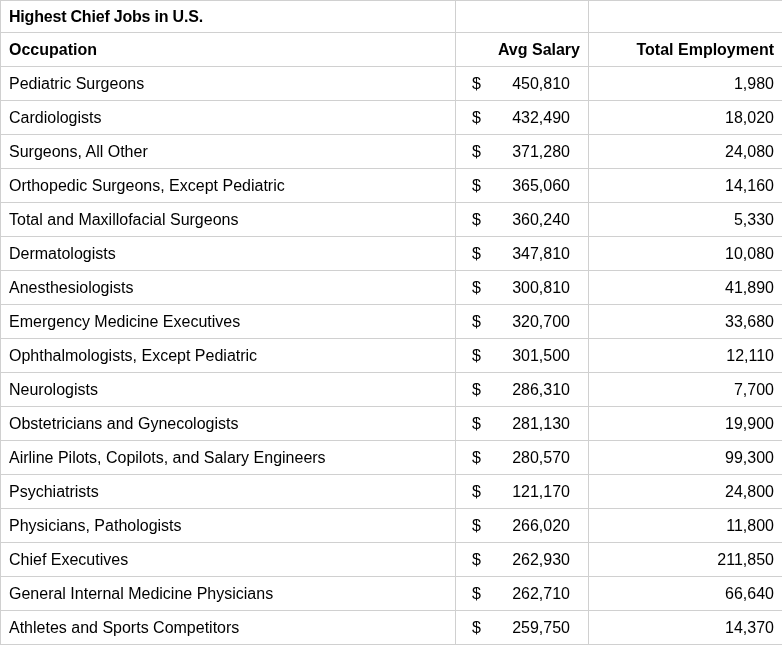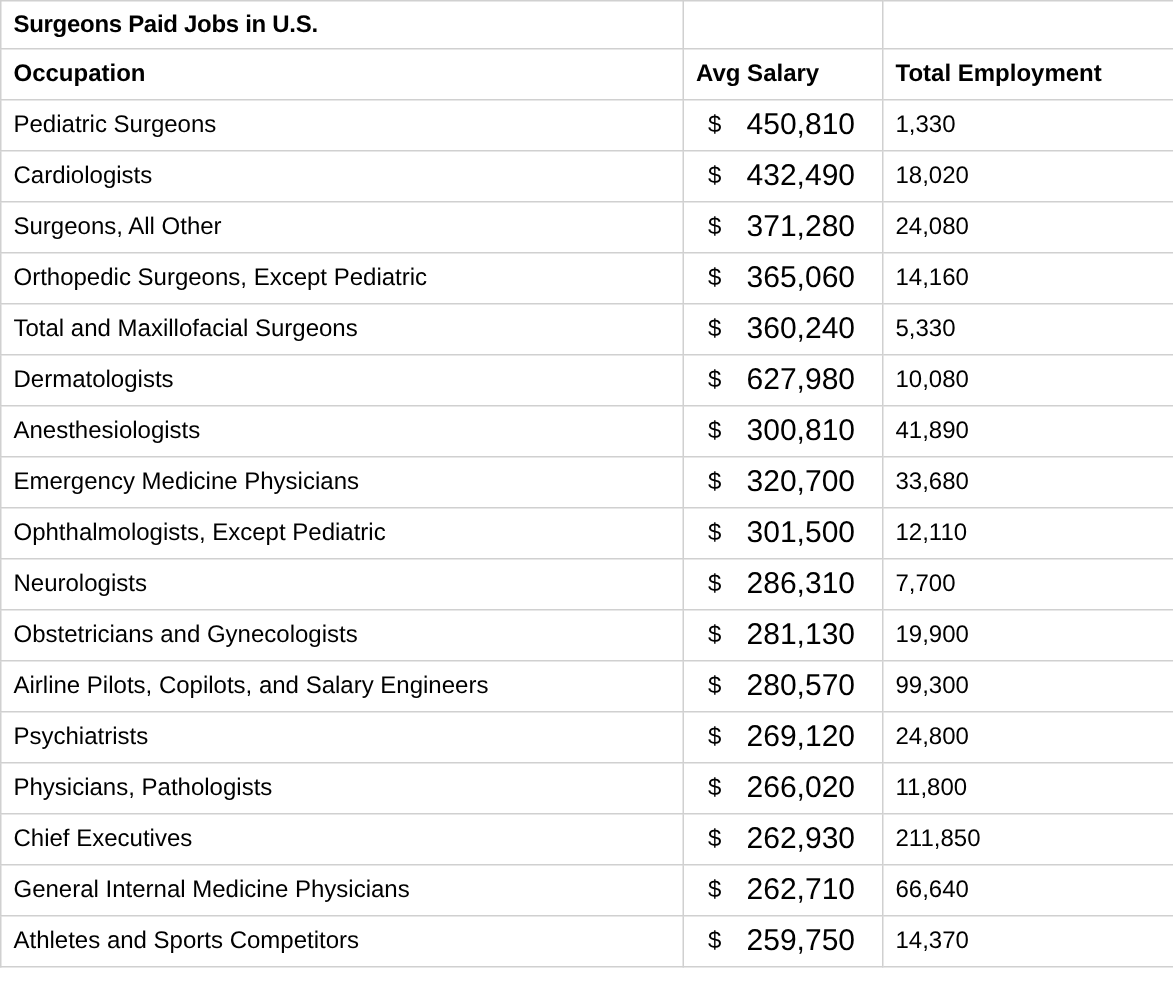--- a/index.html
+++ b/index.html
@@ -47,72 +47,73 @@
     letter-spacing: -0.2px;
   }
   td.blank-cell {
     background: #ffffff;
   }
   tr.header-row td {
     font-weight: bold;
     font-size: 16px;
   }
   td.num {
+    text-align: right;
   }
   td.salary {
     padding: 0;
   }
   .salary-inner {
     display: flex;
     justify-content: space-between;
     align-items: center;
     padding: 0 10px 0 8px;
     height: 33px;
   }
   .salary-sym {
     font-size: 16px;
   }
   .salary-val {
-    font-size: 20px;
+    font-size: 16px;
   }
   td.occ {
     text-align: left;
   }
 </style>
 </head>
 <body>
 
 <div class="sheet">
   <table class="grid">
     <colgroup>
       <col class="c-occupation">
       <col class="c-salary">
       <col class="c-employment">
     </colgroup>
     <tbody>
       <tr class="title-row">
-        <td class="title-cell">Surgeons Paid Jobs in U.S.</td>
+        <td class="title-cell">Highest Chief Jobs in U.S.</td>
         <td class="blank-cell"></td>
         <td class="blank-cell"></td>
       </tr>
       <tr class="header-row">
         <td class="occ">Occupation</td>
         <td class="num">Avg Salary</td>
         <td class="num">Total Employment</td>
       </tr>
 
       <tr>
         <td class="occ">Pediatric Surgeons</td>
         <td class="salary">
           <div class="salary-inner">
             <span class="salary-sym">$</span>
             <span class="salary-val">450,810</span>
           </div>
         </td>
-        <td class="num">1,330</td>
+        <td class="num">1,980</td>
       </tr>
 
       <tr>
         <td class="occ">Cardiologists</td>
         <td class="salary">
           <div class="salary-inner">
             <span class="salary-sym">$</span>
             <span class="salary-val">432,490</span>
           </div>
         </td>
@@ -151,39 +152,39 @@
         </td>
         <td class="num">5,330</td>
       </tr>
 
 
       <tr>
         <td class="occ">Dermatologists</td>
         <td class="salary">
           <div class="salary-inner">
             <span class="salary-sym">$</span>
-            <span class="salary-val">627,980</span>
+            <span class="salary-val">347,810</span>
           </div>
         </td>
         <td class="num">10,080</td>
       </tr>
 
       <tr>
         <td class="occ">Anesthesiologists</td>
         <td class="salary">
           <div class="salary-inner">
             <span class="salary-sym">$</span>
             <span class="salary-val">300,810</span>
           </div>
         </td>
         <td class="num">41,890</td>
       </tr>
 
       <tr>
-        <td class="occ">Emergency Medicine Physicians</td>
+        <td class="occ">Emergency Medicine Executives</td>
         <td class="salary">
           <div class="salary-inner">
             <span class="salary-sym">$</span>
             <span class="salary-val">320,700</span>
           </div>
         </td>
         <td class="num">33,680</td>
       </tr>
 
       <tr>
@@ -228,21 +229,21 @@
           </div>
         </td>
         <td class="num">99,300</td>
       </tr>
 
       <tr>
         <td class="occ">Psychiatrists</td>
         <td class="salary">
           <div class="salary-inner">
             <span class="salary-sym">$</span>
-            <span class="salary-val">269,120</span>
+            <span class="salary-val">121,170</span>
           </div>
         </td>
         <td class="num">24,800</td>
       </tr>
 
       <tr>
         <td class="occ">Physicians, Pathologists</td>
         <td class="salary">
           <div class="salary-inner">
             <span class="salary-sym">$</span>

